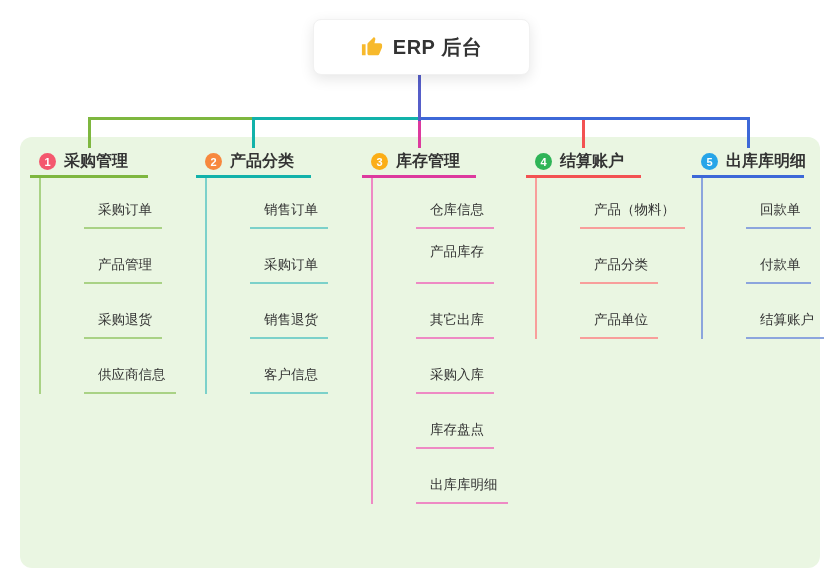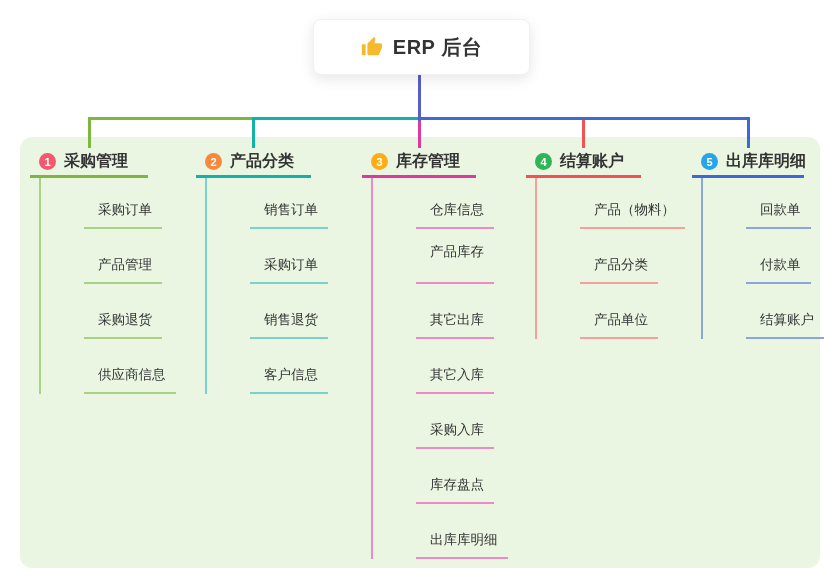--- a/index.html
+++ b/index.html
@@ -119,23 +119,20 @@
         <div class="item" style="border-bottom: 2px solid rgb(238, 138, 196);">
           <div class="item-label">仓库信息</div>
         </div>
         <div class="item" style="border-bottom: 2px solid rgb(238, 138, 196); align-items: center;">
           <div class="item-label">产品库存</div>
         </div>
         <div class="item" style="border-bottom: 2px solid rgb(238, 138, 196);">
           <div class="item-label">其它出库</div>
         </div>
         <div class="item" style="border-bottom: 2px solid rgb(238, 138, 196);">
-          <div class="item-label">其它入库</div>
-        </div>
-        <div class="item" style="border-bottom: 2px solid rgb(238, 138, 196);">
           <div class="item-label">采购入库</div>
         </div>
         <div class="item" style="border-bottom: 2px solid rgb(238, 138, 196);">
           <div class="item-label">库存盘点</div>
         </div>
         <div class="item" style="border-bottom: 2px solid rgb(238, 138, 196);">
           <div class="item-label">出库库明细</div>
         </div>
       </div>
     </div>

